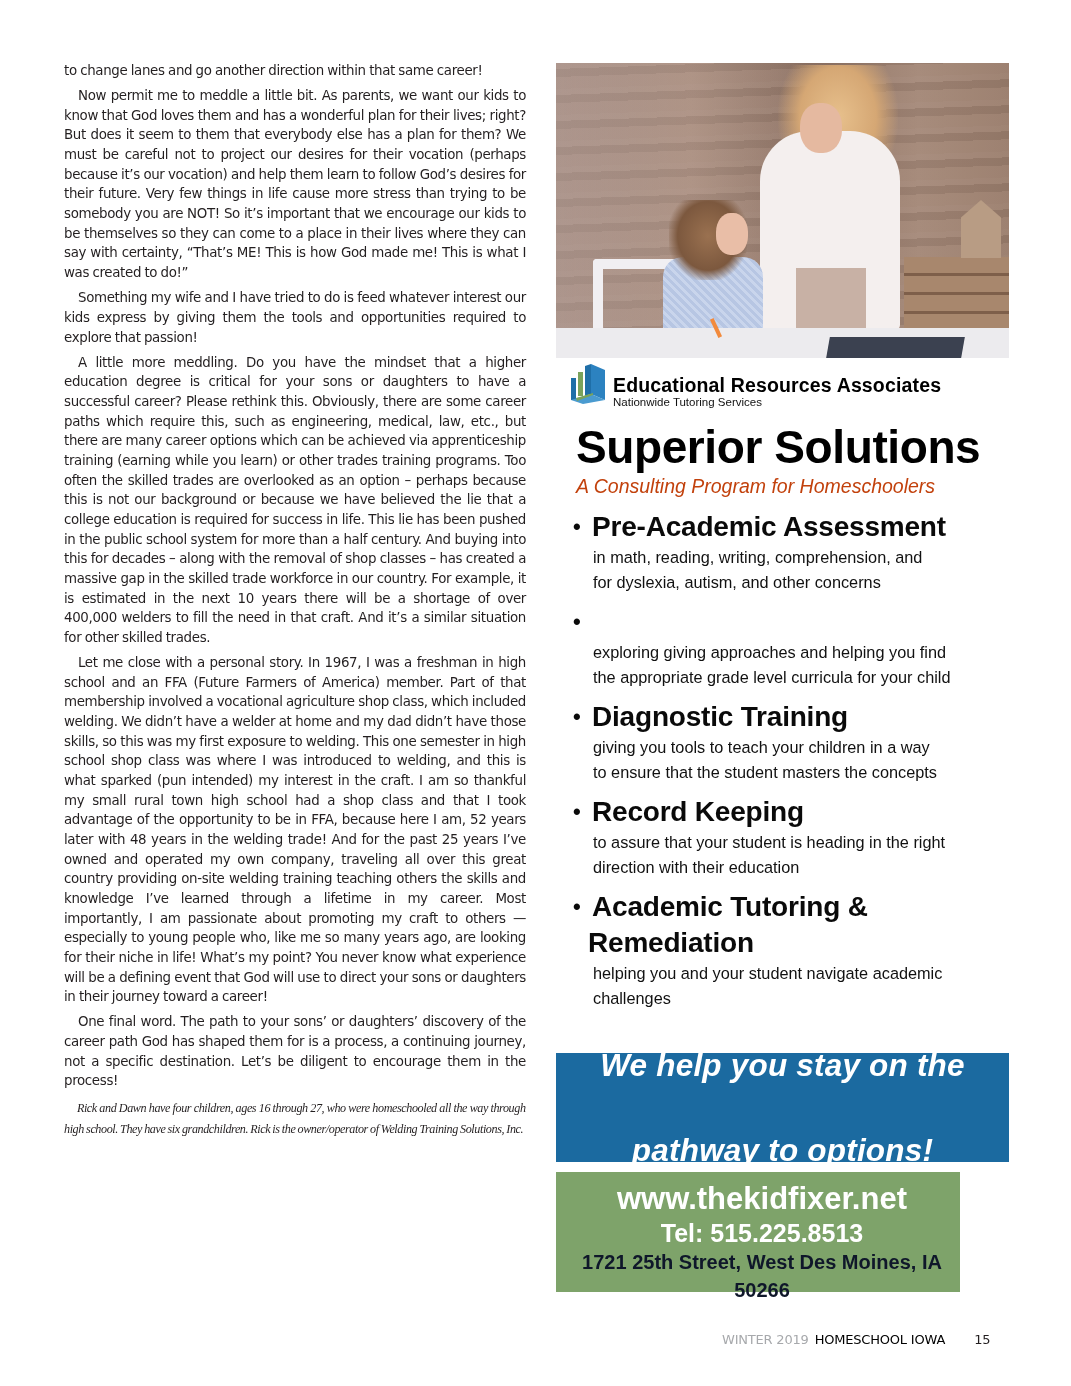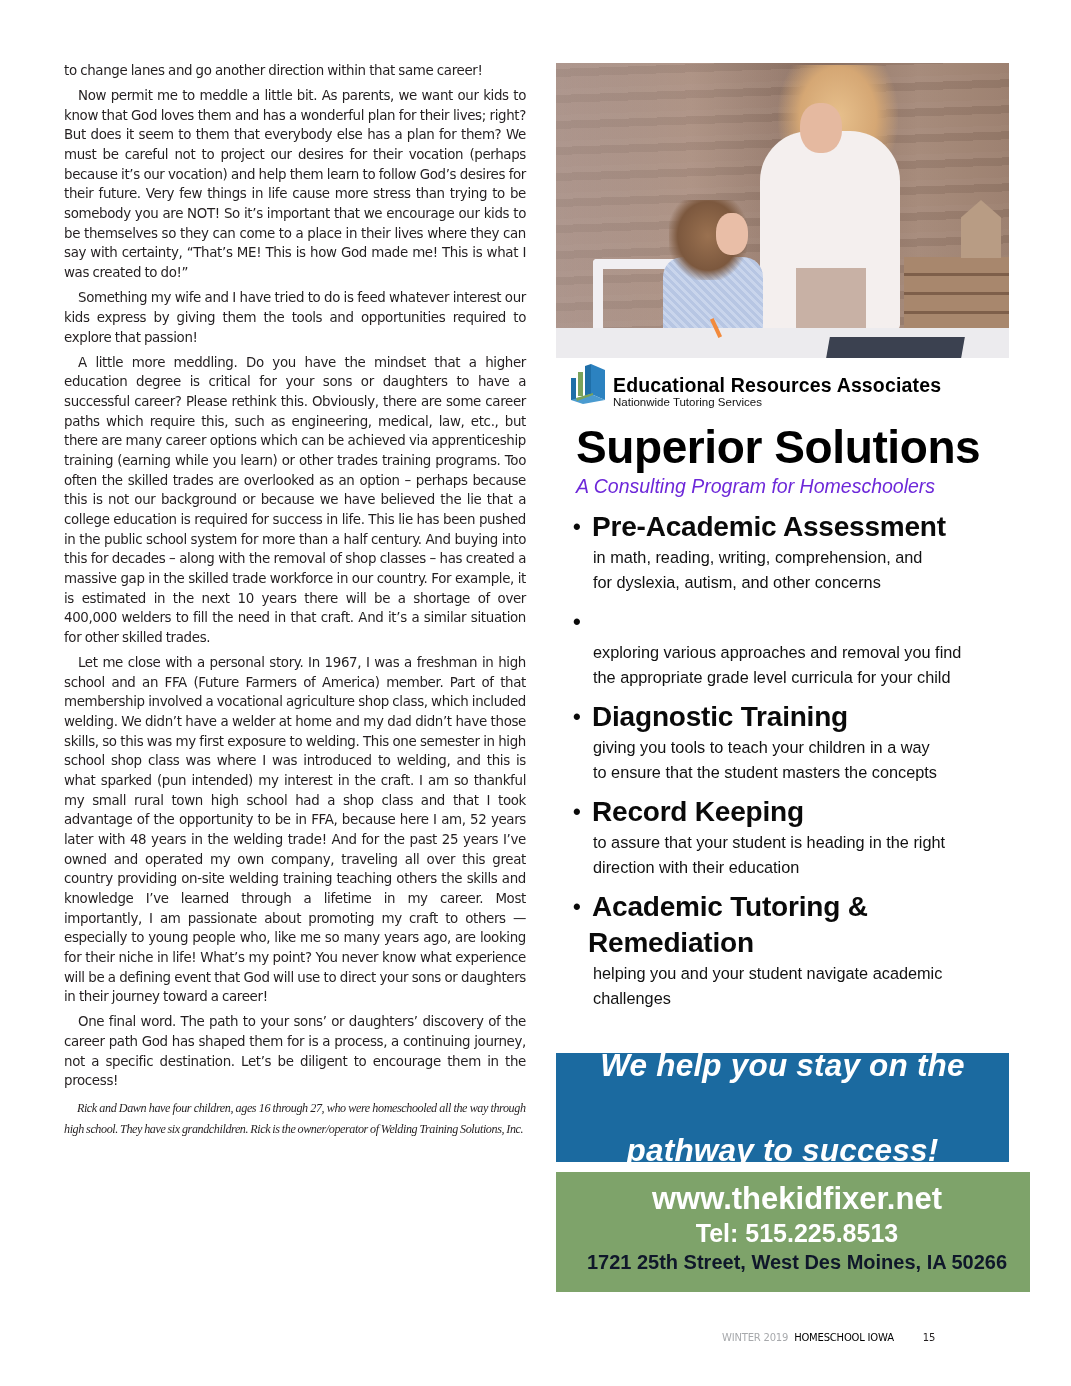--- a/index.html
+++ b/index.html
@@ -53,44 +53,44 @@
   .photo .book { position:absolute; left:272px; top:274px; width:135px; height:21px; background:#3b4150; transform: skewX(-10deg); }
 
   .logo-row { display:flex; align-items:flex-start; margin-top: 6px; padding-left: 13px; height: 46px; }
   .logo-icon { width: 38px; height: 40px; margin-right: 6px; flex: none; }
   .logo-text { display:flex; flex-direction:column; }
   .logo-title { font-family: "Liberation Sans", sans-serif; font-weight: 700; font-size: 19.5px; color:#000000; line-height: 22px; margin-top: 10px; letter-spacing: 0.15px; }
   .logo-sub { font-family: "Liberation Sans", sans-serif; font-size: 11.5px; color:#111; line-height: 13px; }
 
   .big-title { font-family: "Liberation Sans", sans-serif; font-weight: 700; font-size: 46px; color:#000;
     margin-top: 12px; padding-left: 20px; line-height: 50px; letter-spacing: -0.4px; }
-  .subtitle { font-family: "Liberation Sans", sans-serif; font-style: italic; font-size: 19.5px; color:#6d28d9;
+  .subtitle { font-family: "Liberation Sans", sans-serif; font-style: italic; font-size: 19.5px; color:#c2410c;
     padding-left: 20px; margin-top: 3px; line-height: 22px; }
 
   .services { margin-top: 12px; padding-left: 17px; }
   .service { margin-bottom: 9px; }
   .service-head { display:flex; font-family: "Liberation Sans", sans-serif; font-weight: 700; font-size: 28px;
     color:#0a0a0a; line-height: 36px; letter-spacing: -0.2px; }
   .bullet { width: 19px; flex: none; font-size: 22px; line-height: 36px; }
   .service-desc { font-family: "Liberation Sans", sans-serif; font-size: 16.3px; color:#111; line-height: 26px;
     padding-left: 20px; margin-top: -1px; }
 
   .banner-blue { position:absolute; left:556px; top:1053px; width:453px; height:109px; background:#1b6aa0;
     display:flex; flex-direction:column; align-items:center; justify-content:center;gap:44px; }
   .banner-blue span { font-family: "Liberation Sans", sans-serif; font-weight: 700; font-style: italic;
     font-size: 31.5px; color:#ffffff; line-height: 41px; letter-spacing: 0.2px; }
-  .banner-green { position:absolute; left:556px; top:1172px; width:474px; height:120px; background:#7ea36a;
+  .banner-green { position:absolute; left:556px; top:1172px; width:404px; height:120px; background:#7ea36a;
     display:flex; flex-direction:column; align-items:center; padding-top: 8px; padding-left: 8px; }
   .banner-green .url { font-family: "Liberation Sans", sans-serif; font-weight: 700; font-size: 31px; color:#fff; line-height: 38px; }
   .banner-green .tel { font-family: "Liberation Sans", sans-serif; font-weight: 700; font-size: 25px; color:#fff; line-height: 30px; }
   .banner-green .addr { font-family: "Liberation Sans", sans-serif; font-weight: 700; font-size: 20px; color:#0f172a; line-height: 28px; text-align: center; }
 
   
   .footer { position:absolute; top: 1332px; left: 722px; display:flex; align-items:baseline;
-    font-family: "DejaVu Sans", sans-serif; font-size: 10px; letter-spacing: -0.2px; }
+    font-family: "DejaVu Sans", sans-serif; font-size: 13px; letter-spacing: -0.2px; }
   .footer .season { color:#a7a9ac; margin-right: 6px; }
   .footer .mag { color:#000000; margin-right: 29px; }
   .footer .page { color:#231f20; }
 </style>
 </head>
 <body>
 
 <div class="article">
   <p>to change lanes and go another direction within that same career!</p>
   <p class="indent">Now permit me to meddle a little bit. As parents, we want our kids to know that God loves them and has a wonderful plan for their lives; right? But does it seem to them that everybody else has a plan for them? We must be careful not to project our desires for their vocation (perhaps because it’s our vocation) and help them learn to follow God’s desires for their future. Very few things in life cause more stress than trying to be somebody you are NOT! So it’s important that we encourage our kids to be themselves so they can come to a place in their lives where they can say with certainty, “That’s ME! This is how God made me! This is what I was created to do!”</p>
@@ -144,21 +144,21 @@
           <span class="bullet">•</span>
           <span>Pre-Academic Assessment</span>
         </div>
       <div class="service-desc">in math, reading, writing, comprehension, and</div>
       <div class="service-desc">for dyslexia, autism, and other concerns</div>
     </div>
     <div class="service">
       <div class="service-head">
           <span class="bullet">•</span>
         </div>
-      <div class="service-desc">exploring various approaches and removal you find</div>
+      <div class="service-desc">exploring giving approaches and helping you find</div>
       <div class="service-desc">the appropriate grade level curricula for your child</div>
     </div>
     <div class="service">
       <div class="service-head">
           <span class="bullet">•</span>
           <span>Diagnostic Training</span>
         </div>
       <div class="service-desc">giving you tools to teach your children in a way</div>
       <div class="service-desc">to ensure that the student masters the concepts</div>
     </div>
@@ -179,21 +179,21 @@
           <span>Remediation</span>
         </div>
       <div class="service-desc">helping you and your student navigate academic</div>
       <div class="service-desc">challenges</div>
     </div>
   </div>
 </div>
 
 <div class="banner-blue">
   <span>We help you stay on the</span>
-  <span>pathway to success!</span>
+  <span>pathway to options!</span>
 </div>
 
 <div class="banner-green">
   <span class="url">www.thekidfixer.net</span>
   <span class="tel">Tel: 515.225.8513</span>
   <span class="addr">1721 25th Street, West Des Moines, IA 50266</span>
 </div>
 
 <div class="footer">
   <span class="season">WINTER 2019</span>

